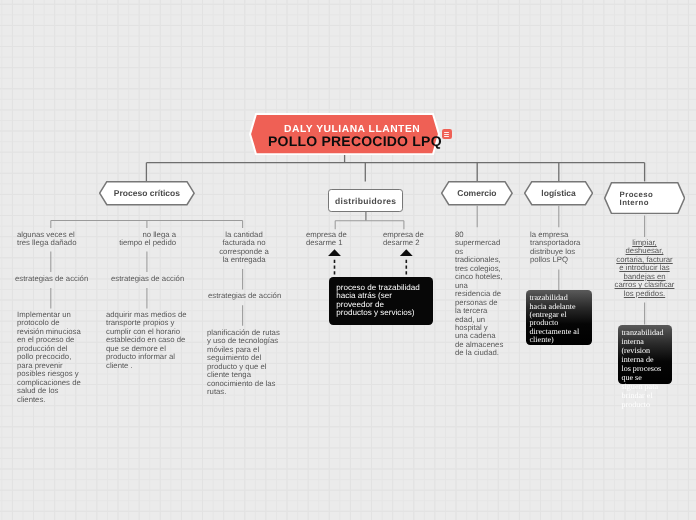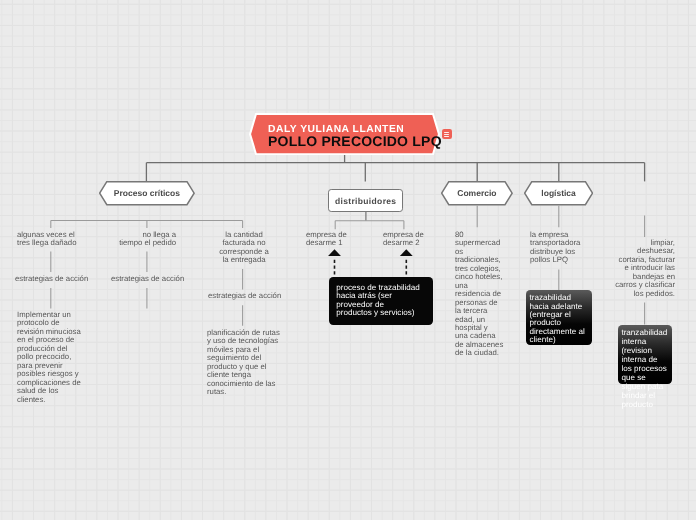--- a/index.html
+++ b/index.html
@@ -23,28 +23,28 @@
 .hexwrap svg{position:absolute;left:0;top:0;}
 .hexwrap span{position:absolute;left:0;top:0;width:100%;height:100%;
   display:flex;align-items:center;justify-content:center;
   font-size:8.5px;font-weight:bold;color:#4a4a4a;will-change:transform;}
 .rrect{position:absolute;background:#fff;border:1.5px solid #777777;border-radius:3.2px;
   box-sizing:border-box;display:flex;align-items:center;justify-content:center;
   font-size:8.5px;font-weight:bold;color:#4a4a4a;letter-spacing:0.35px;text-indent:0.35px;will-change:transform;}
 #root{position:absolute;}
 #root svg{position:absolute;left:0;top:0;}
 #root .rtxt{position:absolute;left:18.9px;top:10.4px;will-change:transform;}
-#root .l1{font-size:10.3px;font-weight:bold;color:#fff;letter-spacing:0.52px;line-height:11.7px;white-space:nowrap;}
+#root .l1{font-size:10.3px;font-weight:bold;color:#fff;letter-spacing:0.52px;line-height:11.7px;white-space:nowrap;margin-left:16px;}
 #root .l2{font-size:14px;font-weight:bold;color:#0d0d0d;letter-spacing:0.22px;line-height:11.7px;white-space:nowrap;}
 #noteicon{position:absolute;background:#ef6055;border-radius:2.2px;}
 #noteicon i{position:absolute;display:block;background:#fff;opacity:.88;height:1.05px;border-radius:.5px;}
 .callout{position:absolute;border-radius:4.2px;box-sizing:border-box;
   color:#fff;font-size:8.1px;line-height:8.68px;white-space:pre-line;will-change:transform;}
 .callout.solid{background:#070707;}
-.callout.grad{background:linear-gradient(180deg,#5a5a5a 0%,#2a2a2a 32%,#050505 62%,#000 100%);}
+.callout.grad{background:linear-gradient(180deg,#5a5a5a 0%,#2a2a2a 32%,#050505 62%,#000 100%);font-family:Liberation Serif, serif;}
 </style>
 </head>
 <body>
 
 <div id="canvas">
   <svg id="edges">
   <line x1="344.6" y1="153.2" x2="344.6" y2="162.7" stroke="#6e6e6e" stroke-width="1.3"></line>
   <line x1="146.4" y1="162.7" x2="644.6" y2="162.7" stroke="#6e6e6e" stroke-width="1.3"></line>
   <line x1="146.4" y1="162.7" x2="146.4" y2="181.4" stroke="#6e6e6e" stroke-width="1.3"></line>
   <line x1="365.3" y1="162.7" x2="365.3" y2="181.4" stroke="#6e6e6e" stroke-width="1.3"></line>
@@ -103,37 +103,51 @@
         <polygon points="7.8,0.65 64.0,0.65 71.14999999999999,12.2 64.0,23.75 7.8,23.75 0.65,12.2" fill="#ffffff" stroke="#777777" stroke-width="1.5"></polygon>
       </svg>
     <span style="justify-content:center;font-size:8.5px;">Comercio</span>
   </div>
   <div class="hexwrap" style="left:524.2px;top:181.4px;width:69.2px;height:24.4px;">
     <svg width="69.2" height="24.4" viewBox="0 0 69.2 24.4">
         <polygon points="7.8,0.65 61.400000000000006,0.65 68.55,12.2 61.400000000000006,23.75 7.8,23.75 0.65,12.2" fill="#ffffff" stroke="#777777" stroke-width="1.5"></polygon>
       </svg>
     <span style="justify-content:center;font-size:8.5px;">logística</span>
   </div>
+  <div class="hexwrap" style="left:604.0px;top:181.8px;width:81.3px;height:32.2px;">
+    <svg width="81.3" height="32.2" viewBox="0 0 81.3 32.2">
+        <polygon points="7.5,0.65 73.8,0.65 80.64999999999999,16.1 73.8,31.550000000000004 7.5,31.550000000000004 0.65,16.1" fill="#ffffff" stroke="#777777" stroke-width="1.5"></polygon>
+      </svg>
+    <span style="justify-content:flex-start;padding-left:15.6px;font-size:7.8px;letter-spacing:0.4px;line-height:8.0px;text-align:left;white-space:pre-line;padding-top:1.2px;">Proceso
+Interno</span>
+  </div>
   <div class="lbl" style="left:16.7px;top:231.1px;width:64px;text-align:left;">algunas veces el
 tres llega dañado</div>
   <div class="lbl" style="left:15.2px;top:274.9px;width:75px;text-align:left;">estrategias de acción</div>
   <div class="lbl" style="left:16.9px;top:311.2px;width:66px;text-align:left;">Implementar un
 protocolo de
 revisión minuciosa
 en el proceso de
 producción del
 pollo precocido,
 para prevenir
 posibles riesgos y
 complicaciones de
 salud de los
 clientes.</div>
   <div class="lbl" style="left:117.8px;top:231.1px;width:58px;text-align:right;">no llega a
 tiempo el pedido</div>
   <div class="lbl" style="left:110.9px;top:274.9px;width:75px;text-align:left;">estrategias de acción</div>
+  <div class="lbl" style="left:105.6px;top:311.2px;width:83px;text-align:left;">adquirir mas medios de
+transporte propios y
+cumplir con el horario
+establecido en caso de
+que se demore el
+producto informar al
+cliente  .</div>
   <div class="lbl" style="left:218.8px;top:231.1px;width:50px;text-align:center;">la cantidad
 facturada no
 corresponde a
 la entregada</div>
   <div class="lbl" style="left:207.9px;top:292.3px;width:75px;text-align:left;">estrategias de acción</div>
   <div class="lbl" style="left:207.4px;top:328.5px;width:75px;text-align:left;">planificación de rutas
 y uso de tecnologías
 móviles para el
 seguimiento del
 producto y que el
@@ -156,21 +170,21 @@
 la tercera
 edad, un
 hospital y
 una cadena
 de almacenes
 de la ciudad.</div>
   <div class="lbl" style="left:529.5px;top:231.1px;width:53px;text-align:left;">la empresa
 transportadora
 distribuye los
 pollos LPQ</div>
-  <div class="lbl" style="left:613.9px;top:239.4px;width:61px;text-align:right;">limpiar,
+  <div class="lbl" style="left:613.9px;top:239.4px;width:61px;text-align:center;text-decoration:underline;">limpiar,
 deshuesar,
 cortaria, facturar
 e introducir las
 bandejas en
 carros y clasificar
 los pedidos.</div>
   <div class="callout solid" style="left:328.5px;top:276.7px;width:103.6px;height:48.3px;padding:6.6px 7.2px;line-height:8.63px;">proceso de trazabilidad
 hacia atrás (ser
 proveedor de
 productos y servicios)</div>

